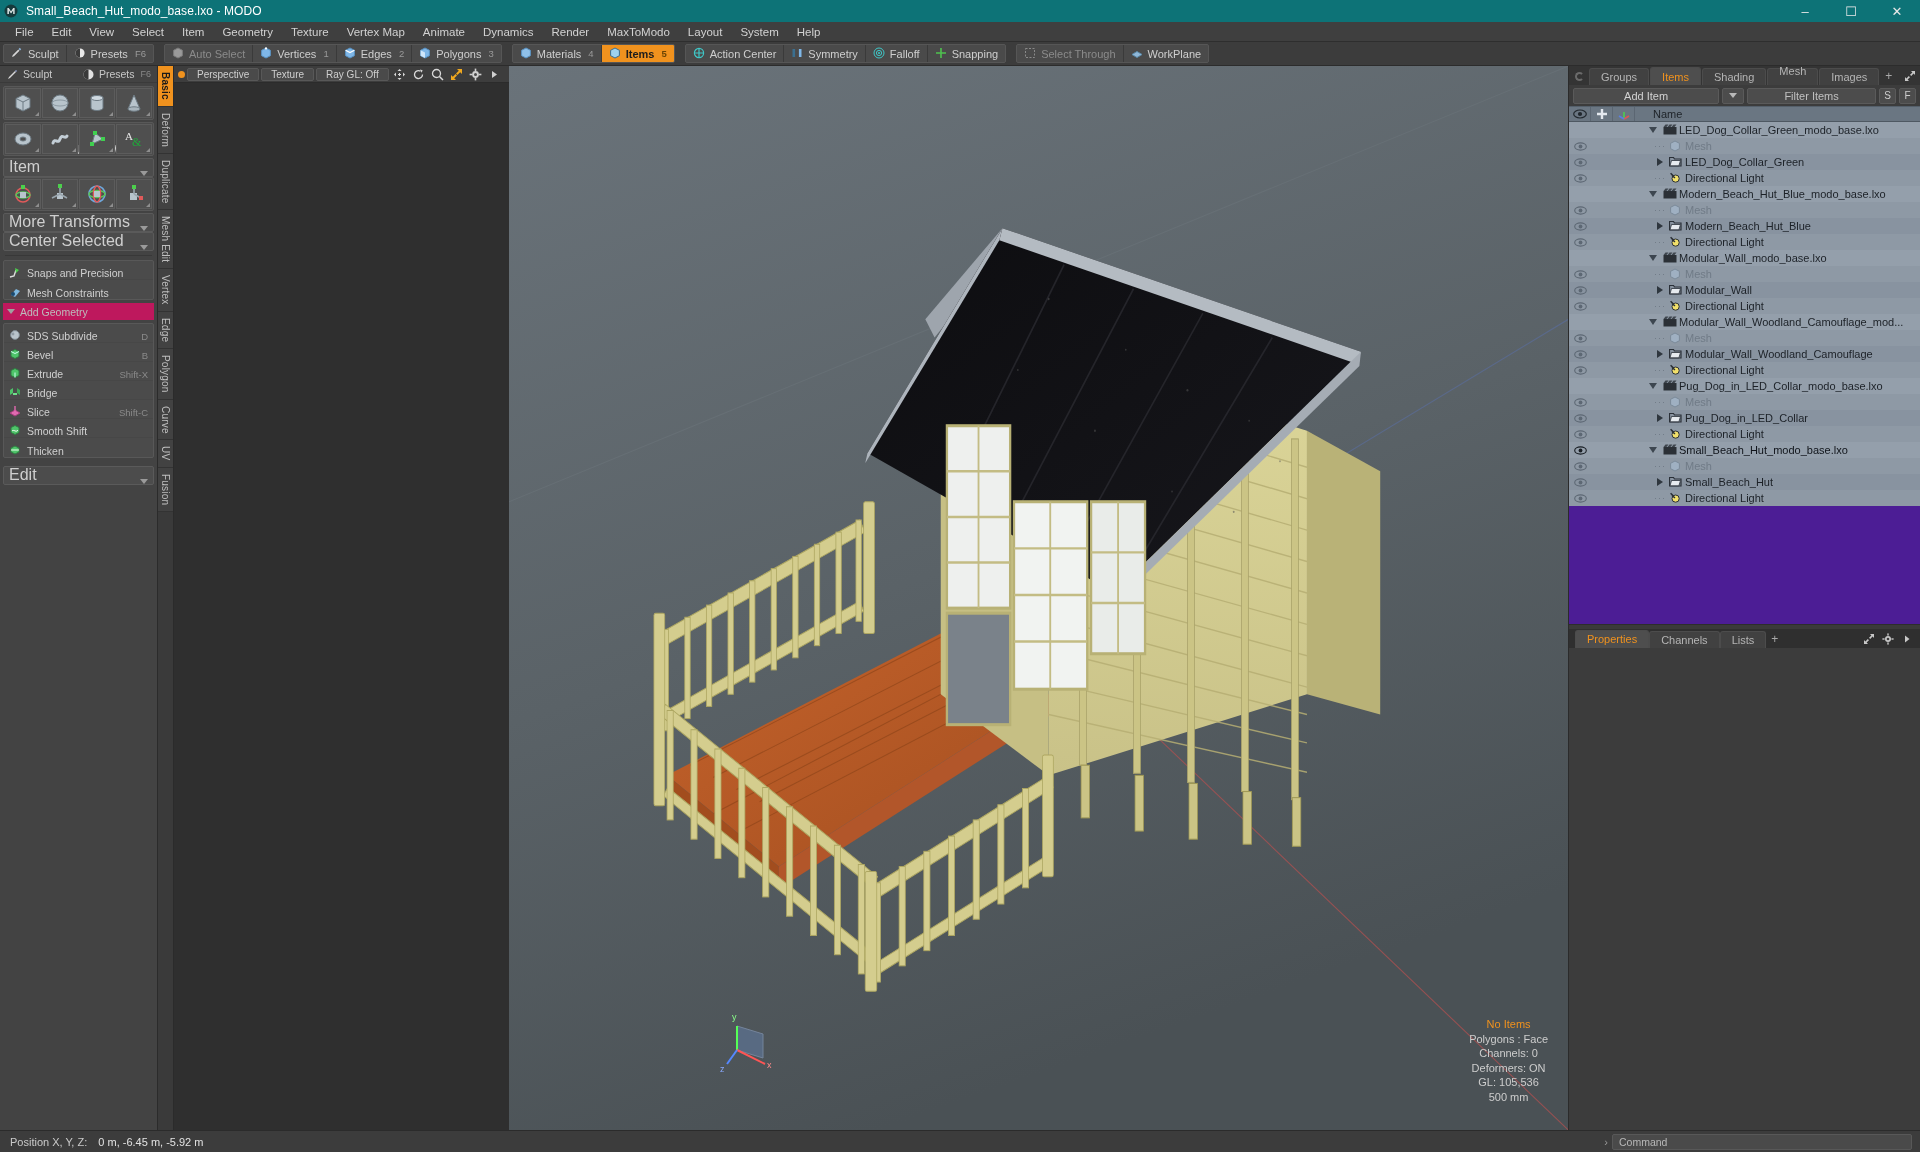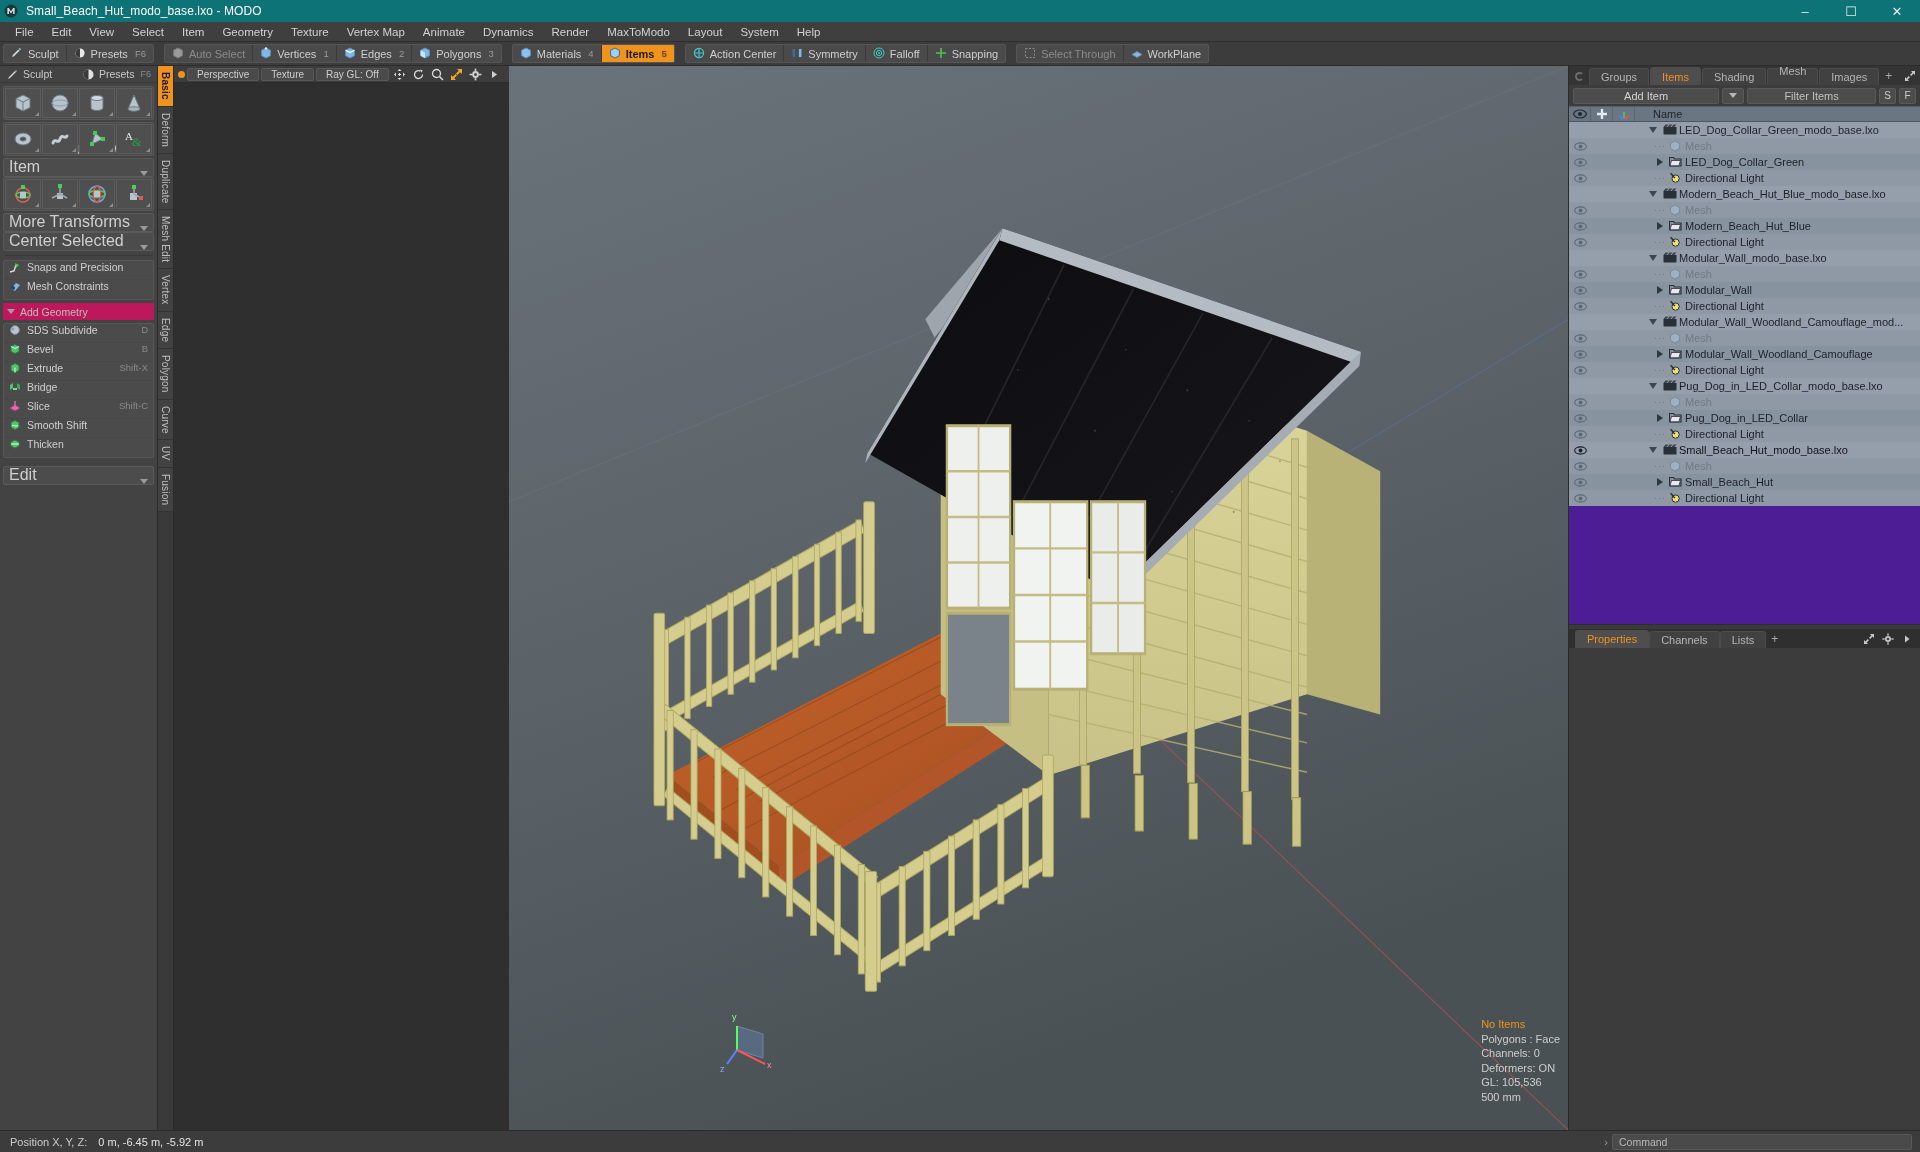--- a/index.html
+++ b/index.html
@@ -58,21 +58,21 @@
     display:flex; align-items:center; justify-content:center; position:relative; }
   .prim:after{ content:""; position:absolute; right:1px; bottom:1px;
     border-left:4px solid transparent; border-bottom:4px solid #8e8e8e; }
   .lsel{ height:19px; background:#4c4c4c; border:1px solid #5a5a5a; border-radius:2px;
     display:flex; align-items:flex-end; padding:0 5px; margin:0 0; font-size:16px;
     color:#cfcfcf; }
   .lsel .caret{ margin-left:auto; border-left:4px solid transparent;
     border-right:4px solid transparent; border-top:5px solid #9a9a9a; }
   .lgroup{ background:#4b4b4b; border:1px solid #585858; border-radius:2px;
     margin:3px 0; overflow:hidden; }
-  .lrow{ height:19px; display:flex; align-items:flex-start; gap:5px; padding:0 5px;
+  .lrow{ height:19px; display:flex; align-items:flex-end; gap:5px; padding:0 5px;
     font-size:10.5px; color:#d0d0d0; border-bottom:1px solid #474747; }
   .lrow:last-child{ border-bottom:none; }
   .lrow .sc{ margin-left:auto; color:#8a8a8a; font-size:9.5px; }
   .lcat{ height:17px; display:flex; align-items:center; gap:5px; padding:0 4px;
     font-size:10.5px; color:#bdbdbd; background:#be185d; margin:3px 0 0; }
   .lcat .tri{ border-left:4px solid transparent; border-right:4px solid transparent;
     border-top:5px solid #a0a0a0; }
   .lsep{ height:1px; background:#383838; margin:4px 2px; }
 
   
@@ -87,21 +87,21 @@
   .viewwrap{ flex:1; display:flex; min-width:0; background:#2f2f2f; }
   .viewhdr{ height:17px; background:#3d3d3d; display:flex; align-items:center;
     gap:2px; padding:0 4px; border-bottom:1px solid #2b2b2b; }
   .vh-dot{ width:7px;height:7px;border-radius:50%;background:#f0921e; flex:0 0 7px; }
   .vhbtn{ height:13px; background:#4a4a4a; border:1px solid #585858; border-radius:2px;
     font-size:10px; color:#cfcfcf; display:flex; align-items:center; padding:0 9px; }
   .vh-spacer{ flex:1; }
   .vh-icons{ display:flex; align-items:center; gap:6px; padding-right:4px; }
   .vcanvas{ flex:1; position:relative; overflow:hidden;
     background:linear-gradient(160deg,#616a70 0%,#565e63 45%,#4b5256 100%); }
-  .vinfo{ position:absolute; right:8px; bottom:26px; text-align:left;
+  .vinfo{ position:absolute; right:20px; bottom:26px; text-align:center;
     font-size:11px; color:#cdcdcd; line-height:14.5px;margin-left:46px; }
   .vinfo .hl{ color:#f0921e; }
   .axisgiz{ position:absolute; left:210px; bottom:48px; }
 
   
   .rightpanel{ width:352px; flex:0 0 352px; background:#3c3c3c; display:flex;
     flex-direction:column; border-left:1px solid #2b2b2b; }
   .rtabbar{ height:19px; background:#343434; display:flex; align-items:flex-end;
     padding-left:6px; gap:1px; }
   .rtabbar .knob{ width:9px;height:9px;border-radius:50%;border:2px solid #6a6a6a;

